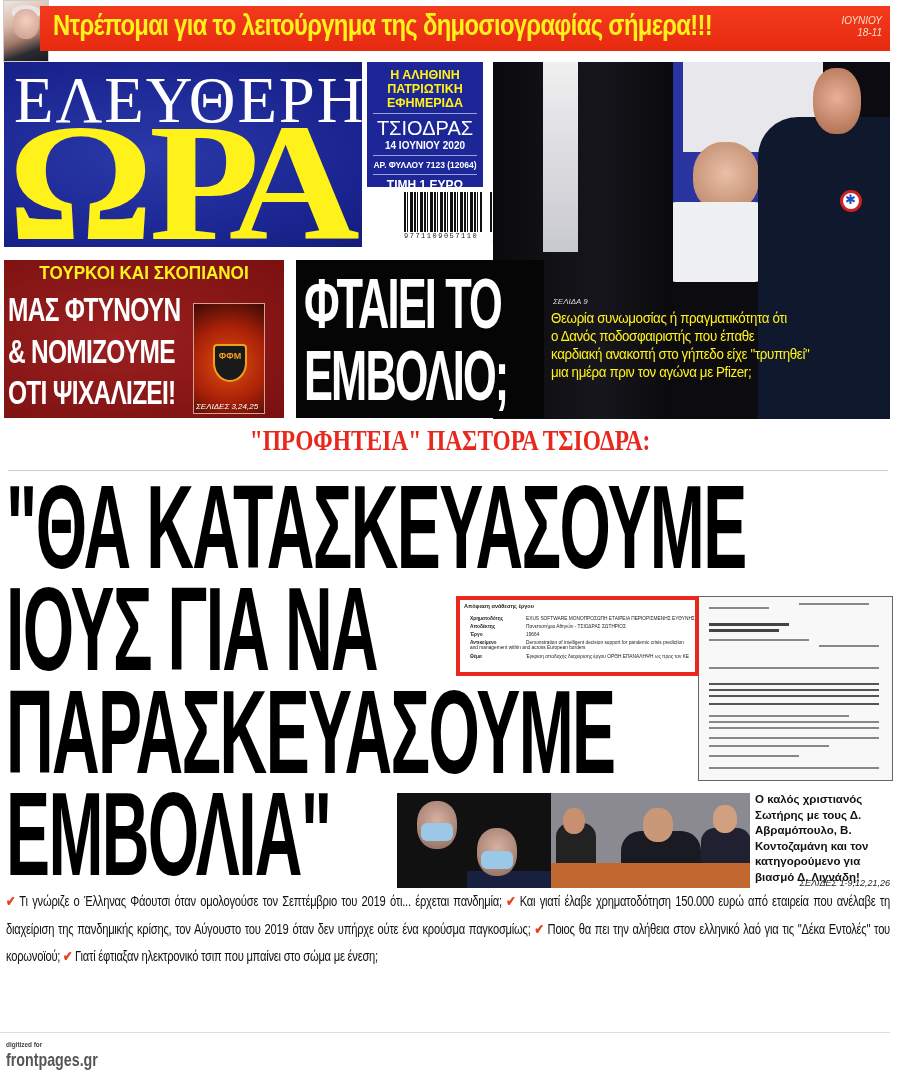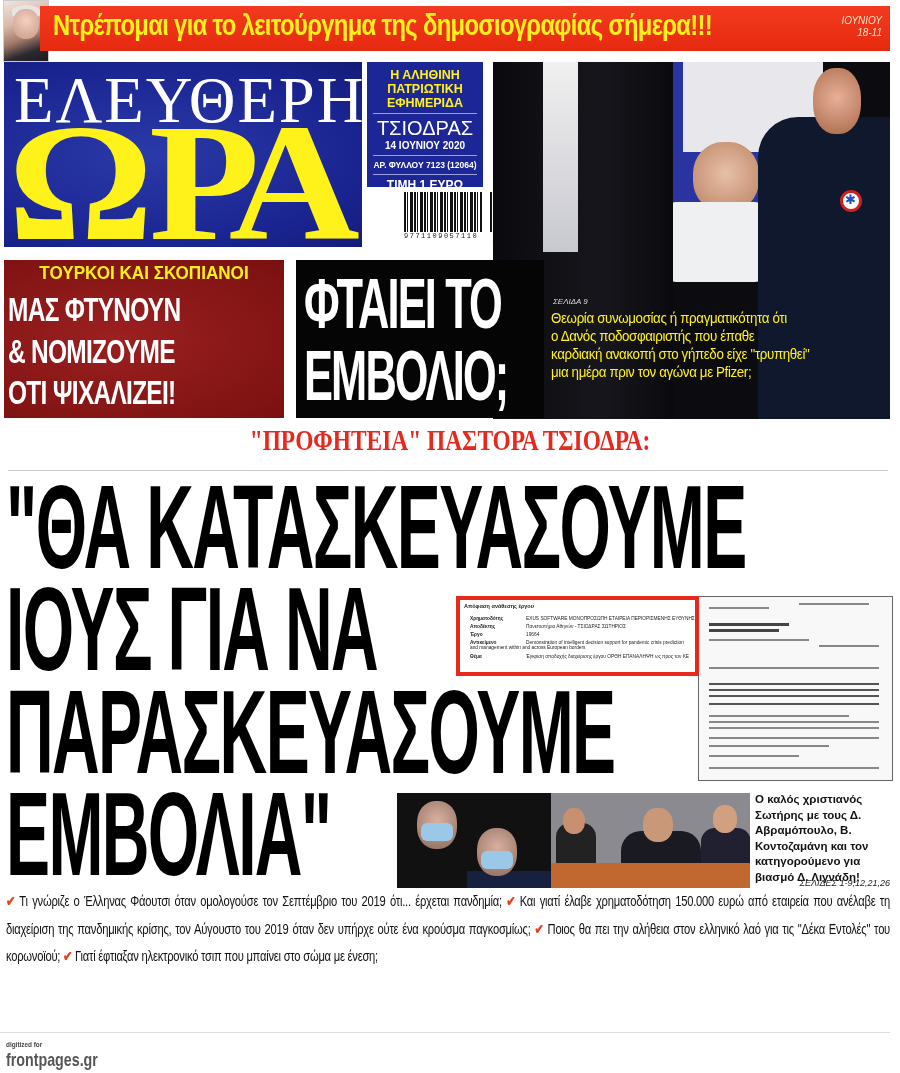--- a/index.html
+++ b/index.html
@@ -160,20 +160,24 @@
     <div>καρδιακή ανακοπή στο γήπεδο είχε "τρυπηθεί"</div>
     <div>μια ημέρα πριν τον αγώνα με Pfizer;</div>
   </div>
 </div>
 
 <div id="turks-box" class="abs">
   <div class="kicker">ΤΟΥΡΚΟΙ ΚΑΙ ΣΚΟΠΙΑΝΟΙ</div>
   <div class="line" style="top:30px">ΜΑΣ ΦΤΥΝΟΥΝ</div>
   <div class="line" style="top:72px">&amp; ΝΟΜΙΖΟΥΜΕ</div>
   <div class="line" style="top:113px">ΟΤΙ ΨΙΧΑΛΙΖΕΙ!</div>
+  <div class="poster">
+    <div class="crest">ΦΦΜ</div>
+    <div class="pages">ΣΕΛΙΔΕΣ 3,24,25</div>
+  </div>
 </div>
 
 <div id="vaccine-box" class="abs">
   <div class="t" style="top:8px">ΦΤΑΙΕΙ ΤΟ</div>
   <div class="t" style="top:80px">ΕΜΒΟΛΙΟ;</div>
 </div>
 
 <div id="prophecy" class="abs">"ΠΡΟΦΗΤΕΙΑ" ΠΑΣΤΟΡΑ ΤΣΙΟΔΡΑ:</div>
 <div id="rule" class="abs"></div>
 

